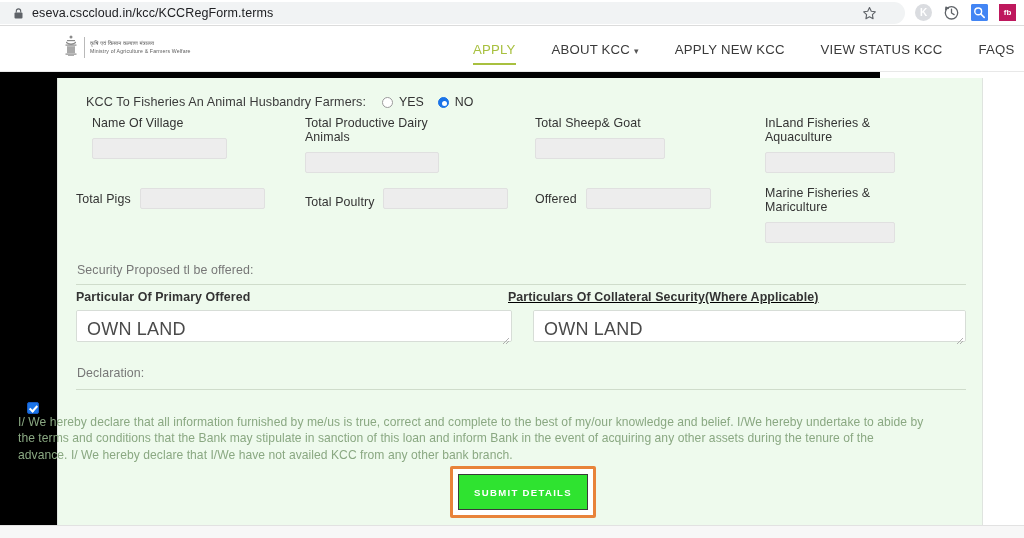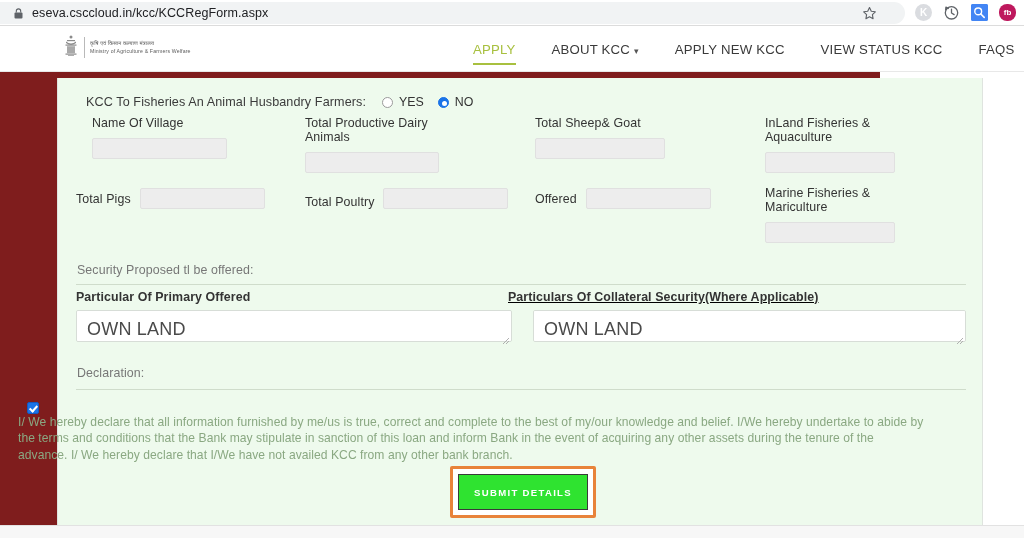--- a/index.html
+++ b/index.html
@@ -52,21 +52,21 @@
     color: #fff; font-size: 10px; font-weight: bold;
     text-align: center; line-height: 17px;
   }
   .ci-blue {
     background: #4285f4;
     border-radius: 2px;
     color: #fff; font-size: 10px; text-align: center; line-height: 17px;
   }
   .ci-gray {
     background: #be185d;
-    border-radius: 8px;
+    border-radius: 0;
     color: #fff; font-size: 8px; font-weight: bold; text-align: center; line-height: 17px;
   }
 
   
   .site-header {
     position: absolute; left: 0; top: 27px;
     width: 1024px; height: 45px;
     background: #ffffff;
     border-bottom: 1px solid #e8e8e8;
   }
@@ -110,21 +110,21 @@
     content: ""; position: absolute;
     left: 18px; right: 18px; bottom: 7px;
     height: 2px; background: #a8c03f;
   }
   .nav-caret { font-size: 9px; margin-left: 4px; color: #555; }
 
   
   .page-body {
     position: absolute; left: 0; top: 72px;
     width: 880px; height: 466px;
-    background: #7f1d1d;
+    background: #000000;
   }
   .form-panel {
     position: absolute; left: 57px; top: 6px;
     width: 926px; height: 450px;
     background: #eefaed;
     border-left: 1px solid #dfe4df;
     border-right: 1px solid #dfe4df;
     overflow: hidden;
   }
 
@@ -246,21 +246,21 @@
 <body>
 
 <div class="browser-bar">
   <div class="url-pill">
     <span class="lock-icon">
       <svg width="9" height="11" viewBox="0 0 9 11">
         <rect x="0.5" y="4.5" width="8" height="6" rx="1" fill="#5f6368"></rect>
         <path d="M2.3 4.5 V3.1 a2.2 2.2 0 0 1 4.4 0 V4.5" stroke="#5f6368" stroke-width="1.1" fill="none"></path>
       </svg>
     </span>
-    <span class="url-text">eseva.csccloud.in/kcc/KCCRegForm.aspx</span>
+    <span class="url-text">eseva.csccloud.in/kcc/KCCRegForm.terms</span>
   </div>
   <span class="star-icon">
     <svg width="15" height="15" viewBox="0 0 16 16">
       <path d="M8 1.6l1.9 4 4.3.6-3.1 3 .7 4.3L8 11.5 4.2 13.5l.7-4.3-3.1-3 4.3-.6z" fill="none" stroke="#5f6368" stroke-width="1.2" stroke-linejoin="round"></path>
     </svg>
   </span>
   <div class="chrome-icons">
     <span class="ci ci-k">K</span>
     <span class="ci">
       <svg width="17" height="17" viewBox="0 0 17 17">

